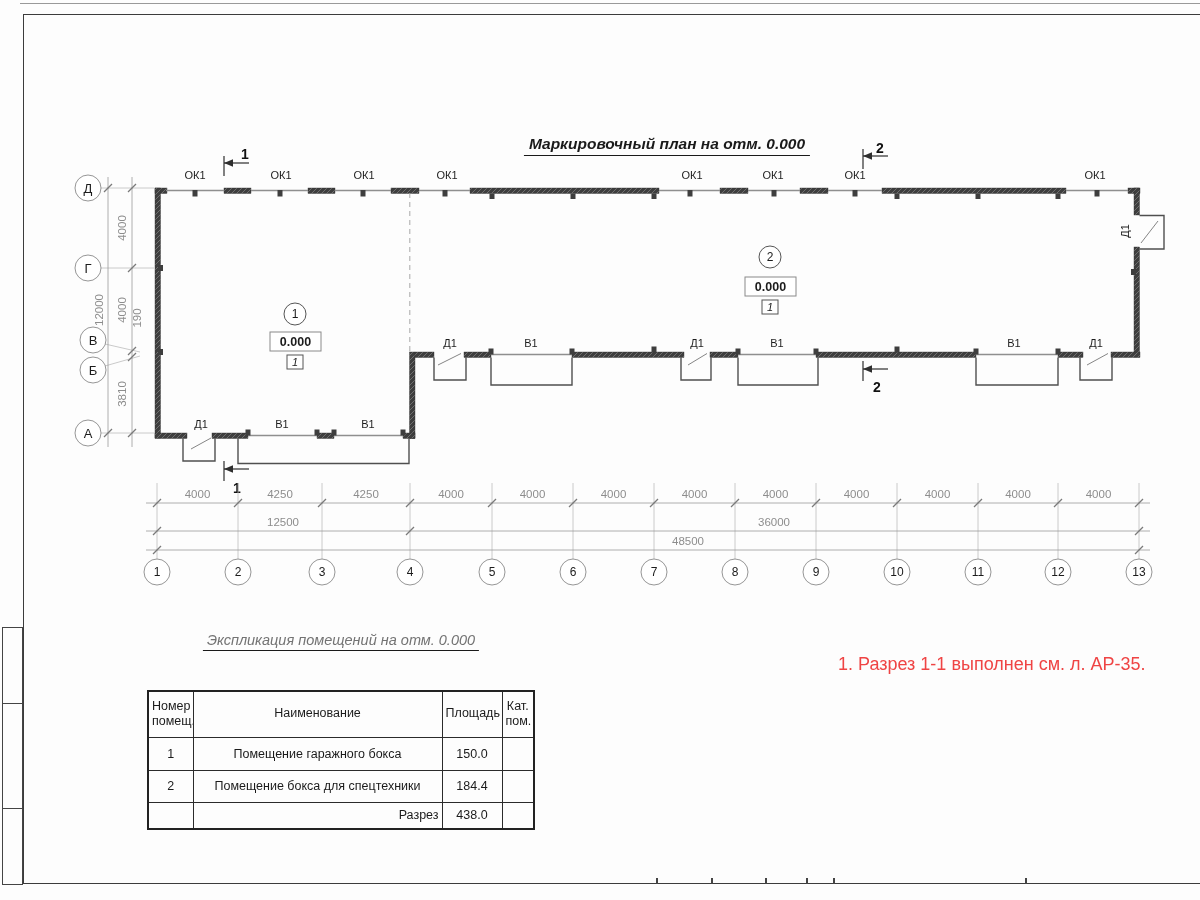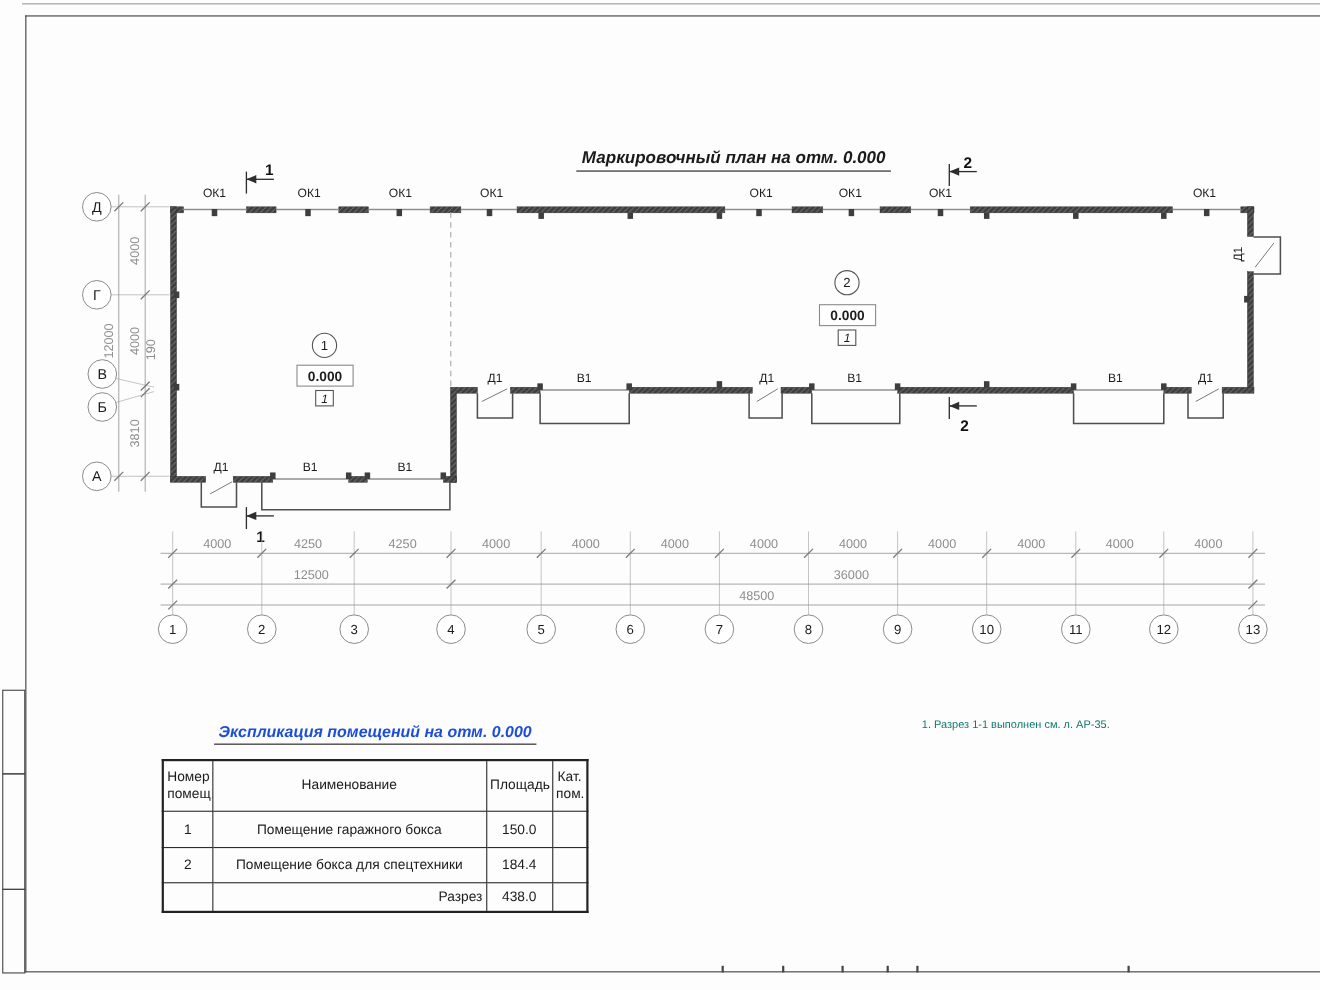--- a/index.html
+++ b/index.html
@@ -9,24 +9,24 @@
   .frame{position:absolute;left:23px;top:14px;width:1176px;height:868px;
          border-left:1.6px solid #3c3c3c;border-top:1.6px solid #3c3c3c;border-bottom:1.6px solid #3c3c3c;}
   .margin-box{position:absolute;left:2px;width:21px;border:1px solid #444;box-sizing:border-box;}
   .mb1{top:627px;height:77px;}
   .mb2{top:703px;height:106px;}
   .mb3{top:808px;height:77px;}
   .stamp-tick{position:absolute;top:878px;width:1.5px;height:6px;background:#444;}
   .plan-title{position:absolute;left:667px;top:135px;transform:translateX(-50%);
     font-size:15.5px;font-style:italic;font-weight:600;color:#1a1a1a;
     border-bottom:1.3px solid #1a1a1a;padding:0 5px 2px 5px;white-space:nowrap;}
-  .schedule-title{position:absolute;left:341px;top:658px;transform:translateX(-50%);
-    font-size:14.5px;font-style:italic;font-weight:700;color:#1d4ed8;
+  .schedule-title{position:absolute;left:341px;top:632px;transform:translateX(-50%);
+    font-size:14.5px;font-style:italic;font-weight:400;color:#737373;
     border-bottom:1.3px solid #1a1a1a;padding:0 4px 2px 4px;white-space:nowrap;}
-  .note{position:absolute;left:838px;top:654px;font-size:10px;color:#0f766e;white-space:nowrap;}
+  .note{position:absolute;left:838px;top:654px;font-size:18px;color:#ef4444;white-space:nowrap;}
   table.schedule{position:absolute;left:147px;top:690px;width:386px;border-collapse:collapse;
     font-size:12.5px;color:#1b1b1b;table-layout:fixed;}
   table.schedule td,table.schedule th{border:1.2px solid #2b2b2b;padding:0 3px;font-weight:normal;
     overflow:hidden;}
   table.schedule{border:2px solid #222;}
   .th-c{text-align:center;vertical-align:middle;line-height:1.25;}
   .row-h{height:46px;} .row-1{height:33px;} .row-2{height:32px;} .row-t{height:27px;}
   .cell-c{text-align:center;vertical-align:middle;}
   .cell-l{text-align:center;vertical-align:middle;padding-left:6px;}
   .cell-r{text-align:right;vertical-align:middle;padding-right:4px;}

